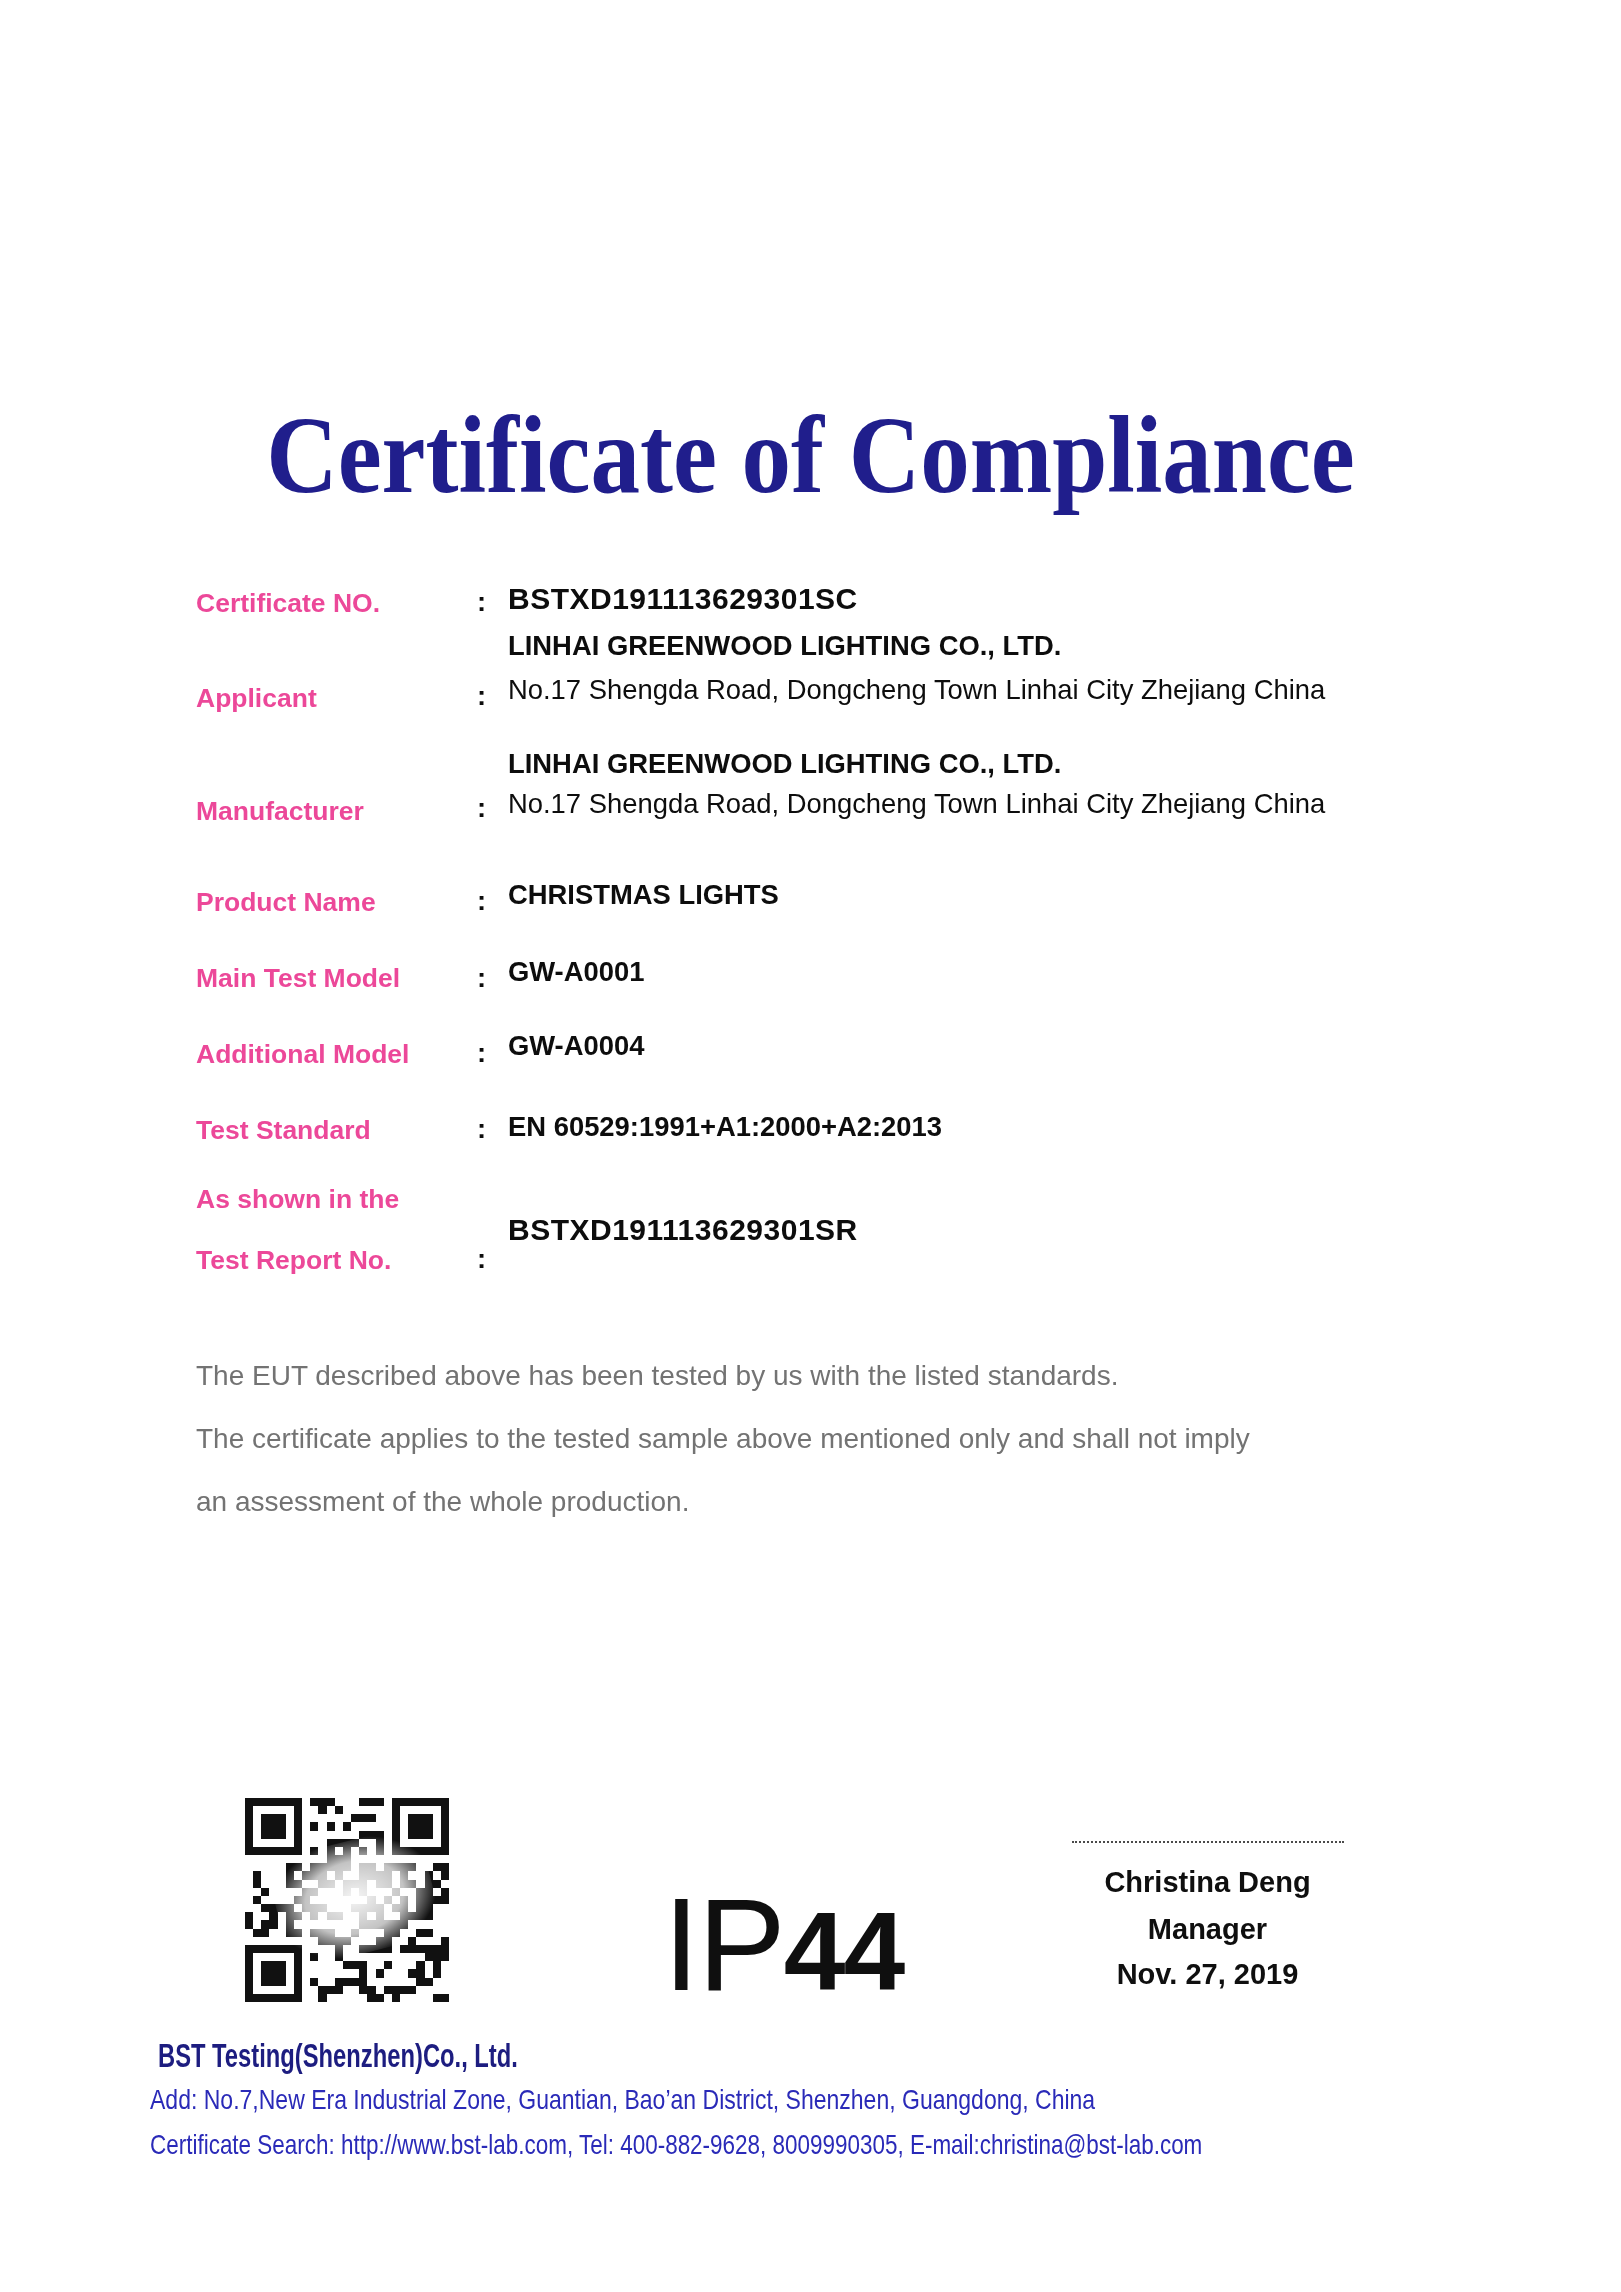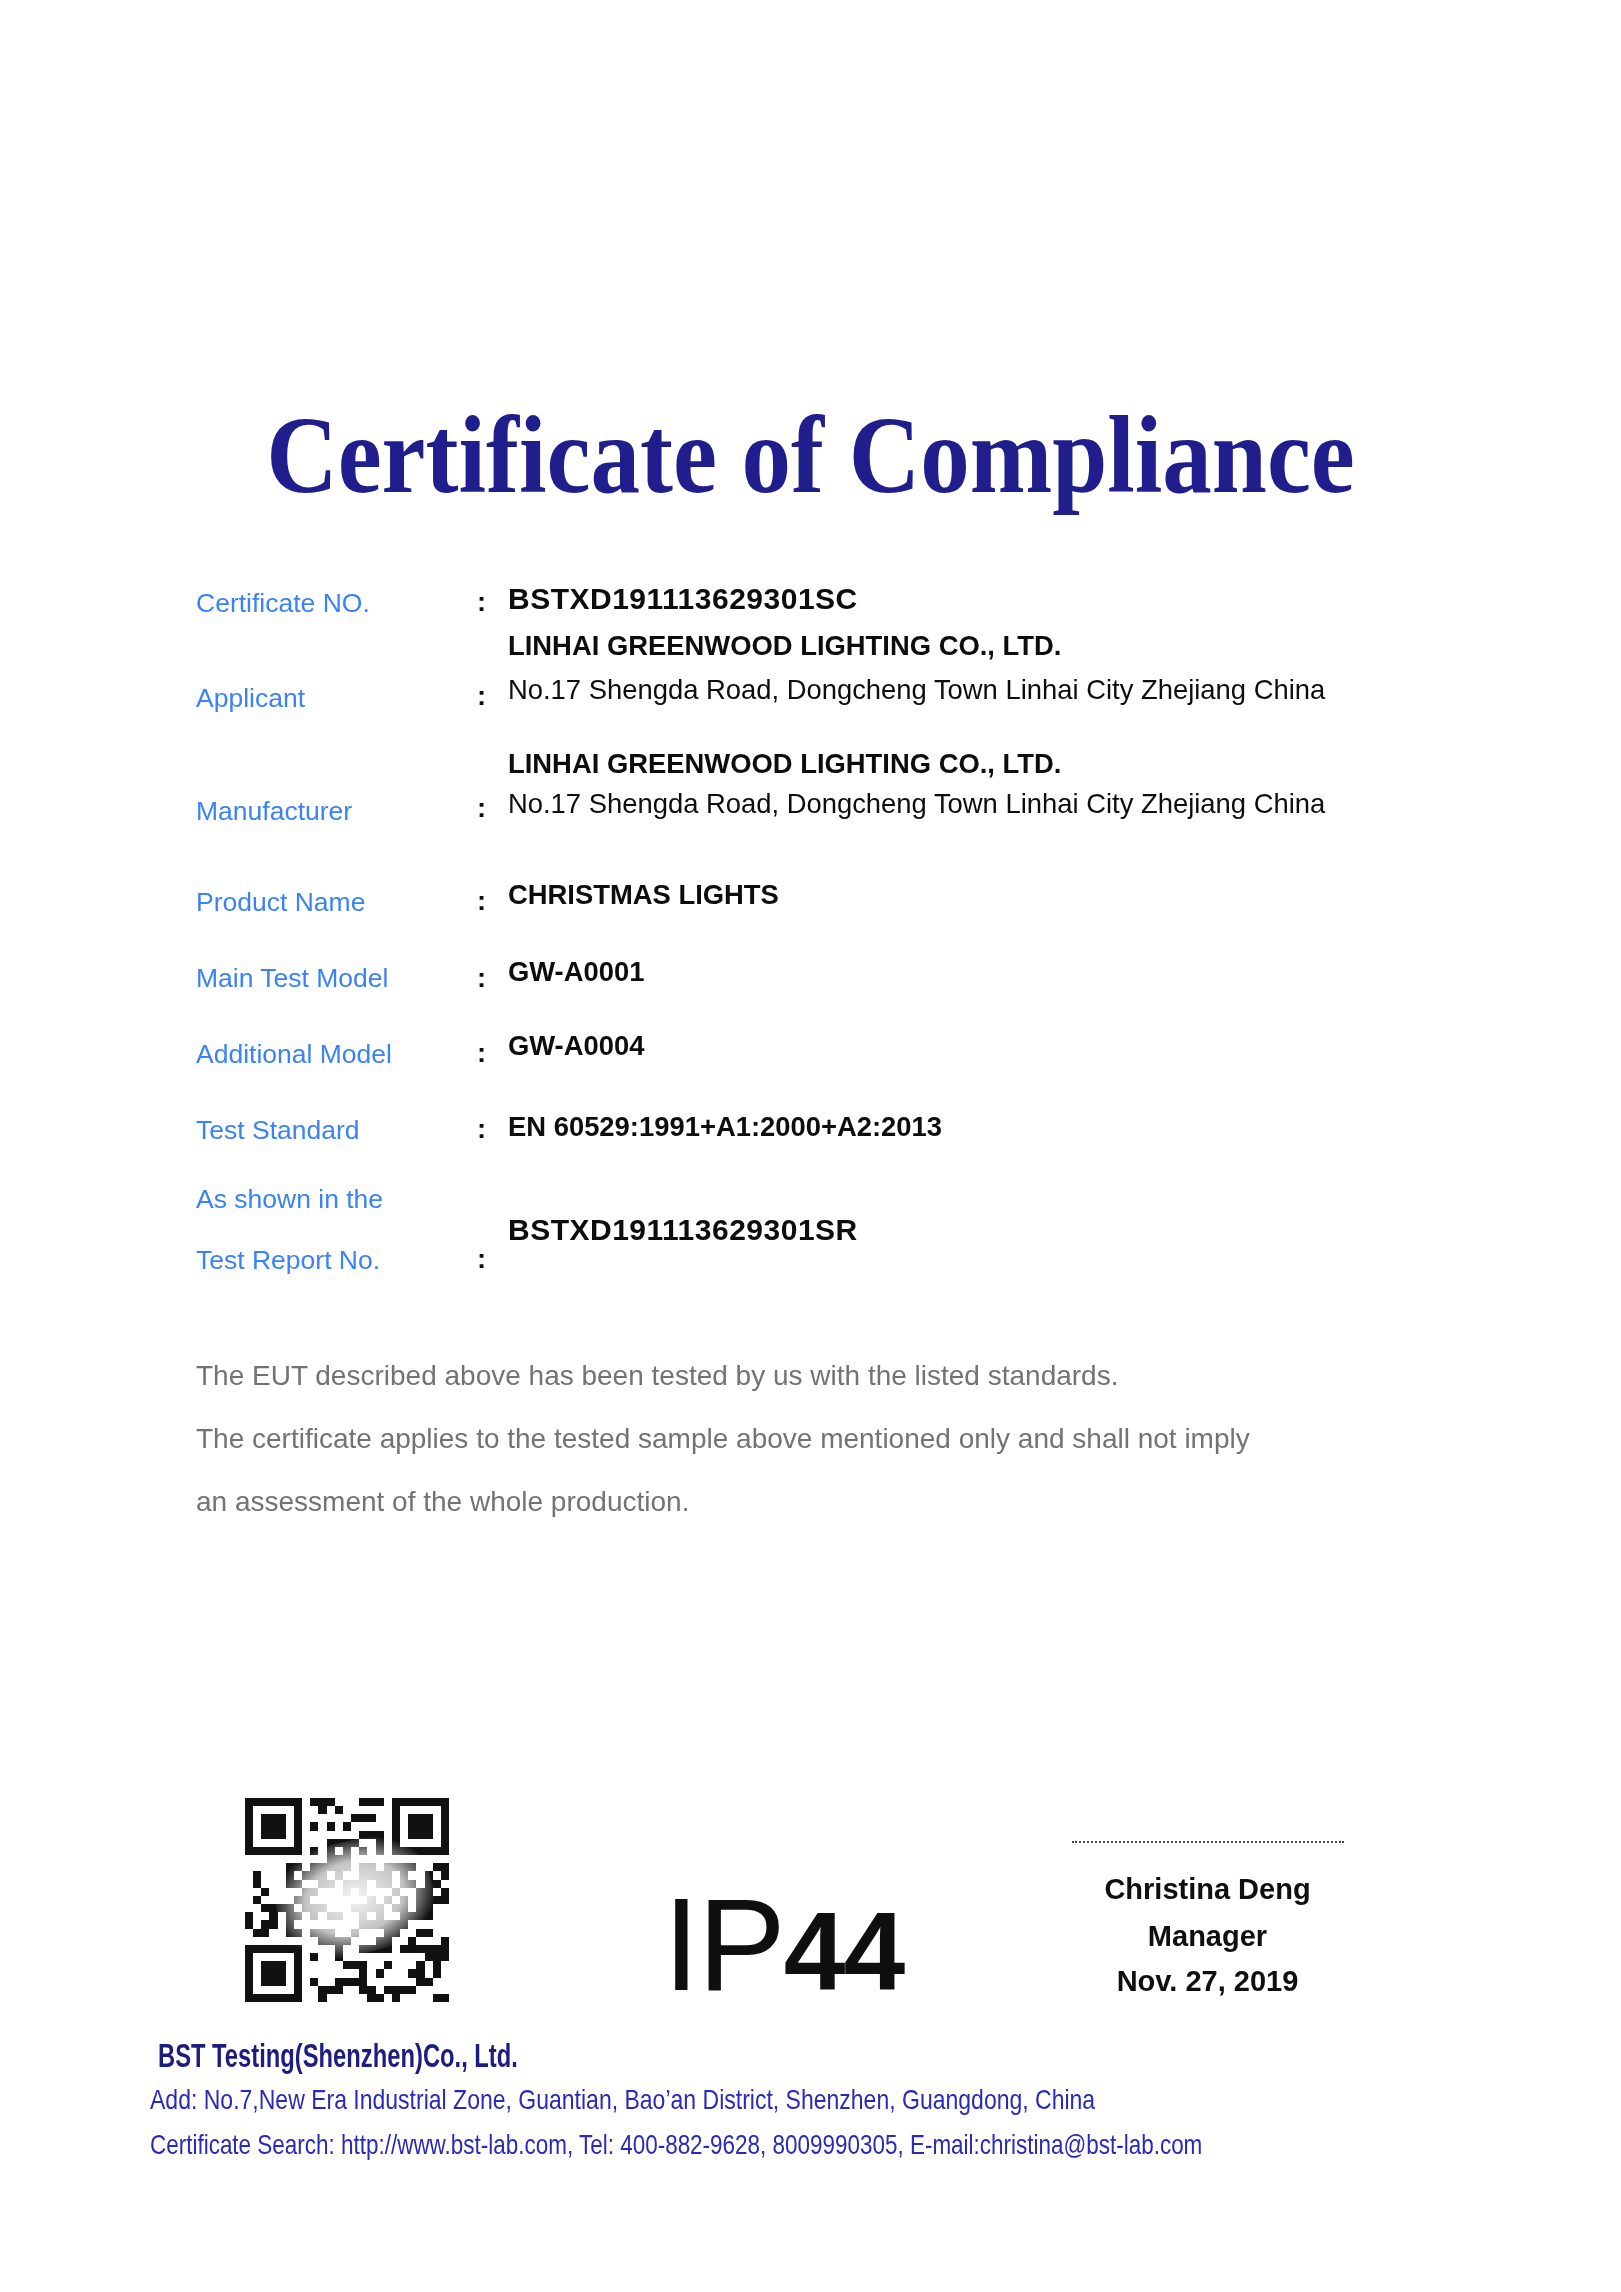--- a/index.html
+++ b/index.html
@@ -21,24 +21,24 @@
     font-weight:bold;
     font-size:110px;
     line-height:1;
     color:#201e8c;
     transform:scaleX(0.90);
     transform-origin:50% 50%;
   }
 
   .field-label{
     left:196px;
-    font-weight:normal;
+    font-weight:bold;
     font-size:26.5px;
     line-height:1.2;
-    color:#3b82f6;
+    color:#ec4899;
   }
   .field-colon{
     left:477px;
     font-weight:bold;
     font-size:27.4px;
     color:#0d0d0d;
   }
   .field-value{
     left:508px;
     font-size:27.4px;
@@ -72,21 +72,21 @@
     font-size:111px;
     line-height:1;
     letter-spacing:-2px;
   }
 
   .sig-block{left:1068px;top:1841px;width:279px;text-align:center;}
   .sig-dotted{
     width:272px;height:0;margin:0 auto;
     border-top:2.9px dotted #4a4a4a;
   }
-  .sig-name{margin-top:32px;font-weight:bold;font-size:29px;line-height:1;}
+  .sig-name{margin-top:25px;font-weight:bold;font-size:29px;line-height:1;}
   .sig-role{margin-top:17.6px;font-weight:bold;font-size:29px;line-height:1;}
   .sig-date{margin-top:16.7px;font-weight:bold;font-size:29px;line-height:1;}
 
   .footer-company{
     left:158px;top:2037px;
     font-weight:bold;
     font-size:33px;
     color:#1d1d80;
     transform:scaleX(0.72);
     transform-origin:0 0;

